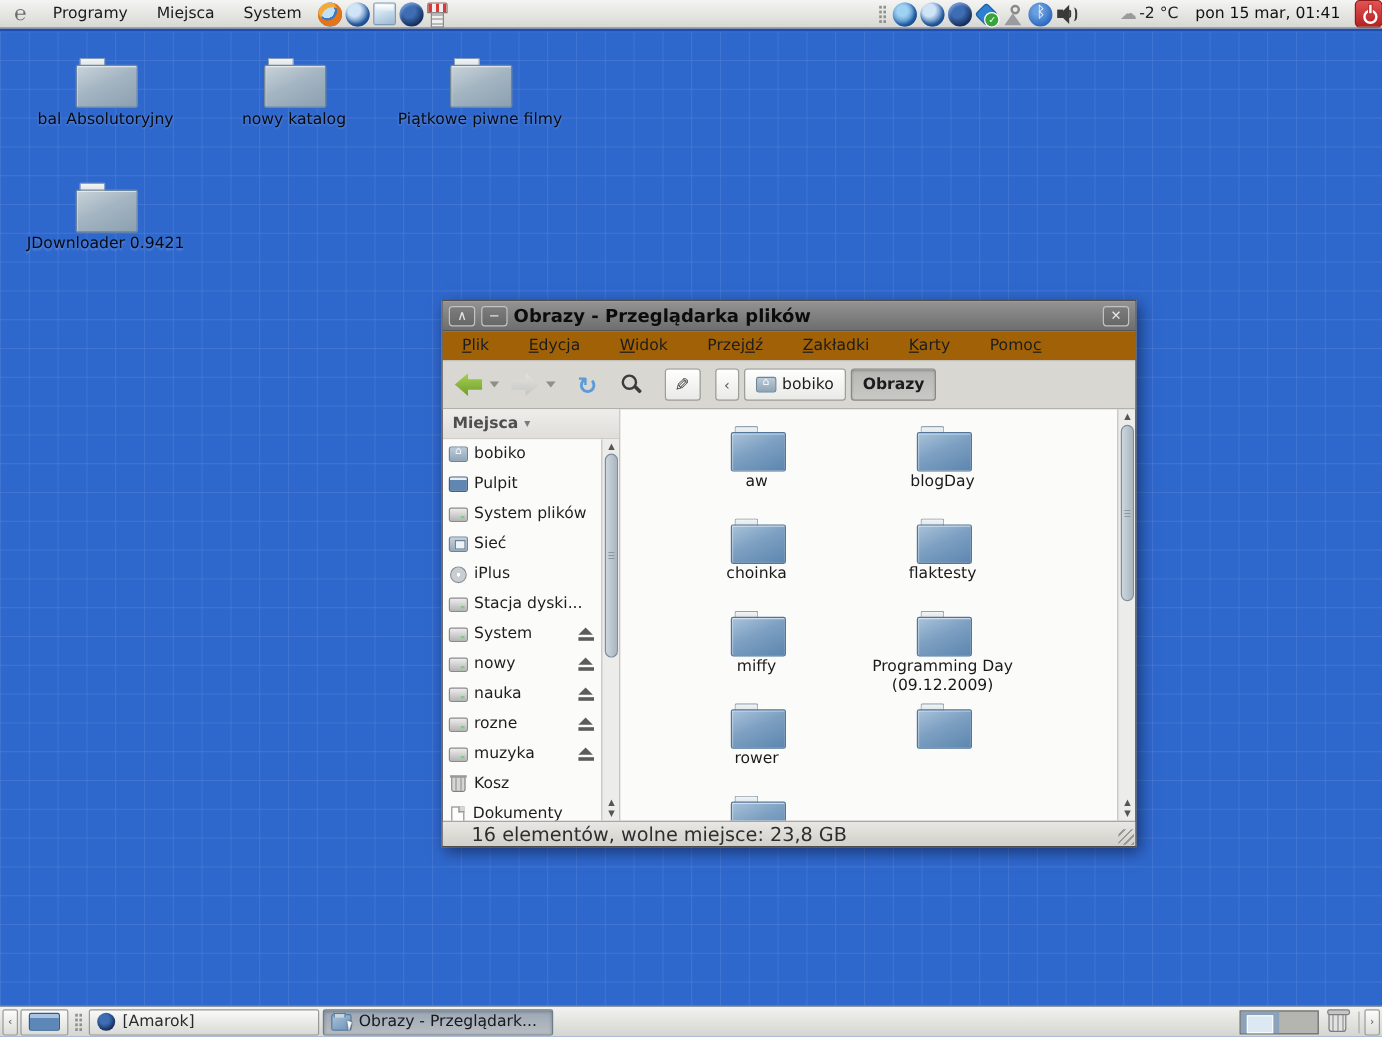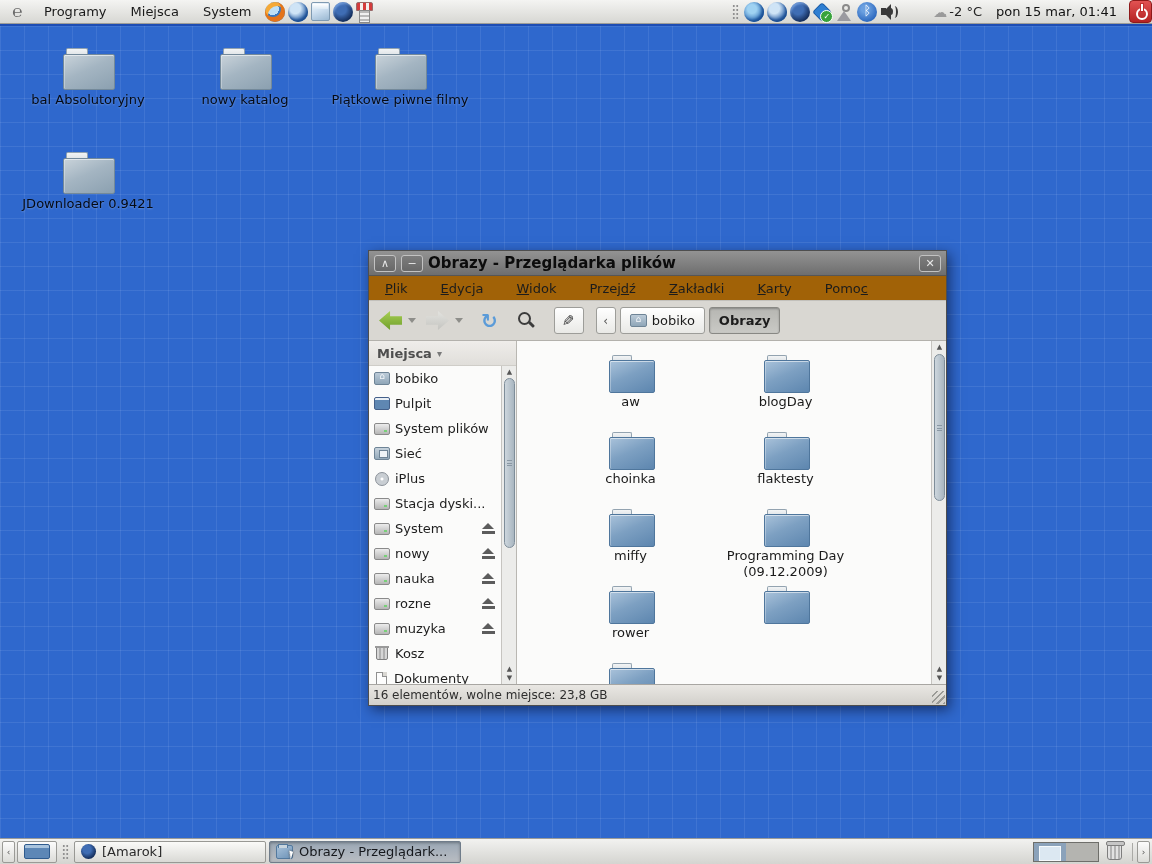--- a/index.html
+++ b/index.html
@@ -167,21 +167,21 @@
   .files { flex:1; background:#fbfbfa; overflow:hidden; padding:14px 0 0 36px; position:relative; }
   .fgrid { display:flex; flex-wrap:wrap; width:330px; }
   .fcell { width:155px; min-height:77px; display:flex; flex-direction:column; align-items:center; }
   .fcell .flabel { margin-top:3px; font-size:13px; color:#1a1a1a; text-align:center; line-height:1.2; max-width:150px; }
   .fcell .folder { width:44px; height:36px; }
   .fcell .folder::before { width:18px; height:8px; }
   .fcell .folder::after { top:5px; width:44px; height:31px; }
 
   
   .statusbar { height:21px; background:linear-gradient(#e9e7e3,#d2d0cb); border-top:1px solid #a8a6a2;
-    display:flex; align-items:center; padding:0 4px; font-size:12px; color:#2e2e2e; position:relative; }
+    display:flex; align-items:center; padding:0 24px; font-size:16px; color:#2e2e2e; position:relative; }
   .grip { position:absolute; right:1px; bottom:1px; width:13px; height:13px;
     background:repeating-linear-gradient(135deg,transparent 0 3px,#9a9a96 3px 4.5px); }
 
   
   #taskbar { position:absolute; left:0; top:838px; width:1152px; height:26px;
     background:linear-gradient(#f2f2f0,#d4d4d0); border-top:1px solid #9c9c98;
     display:flex; align-items:center; padding:0 2px; gap:2px; z-index:30; }
   .edge-btn { width:13px; height:22px; background:linear-gradient(#fcfcfc,#dcdcd8); border:1px solid #9a9a96;
     border-radius:2px; color:#555; font-size:9px; display:flex; align-items:center; justify-content:center; flex:none; }
   .showdesk-btn { width:40px; height:22px; background:linear-gradient(#fcfcfc,#dcdcd8); border:1px solid #9a9a96;

